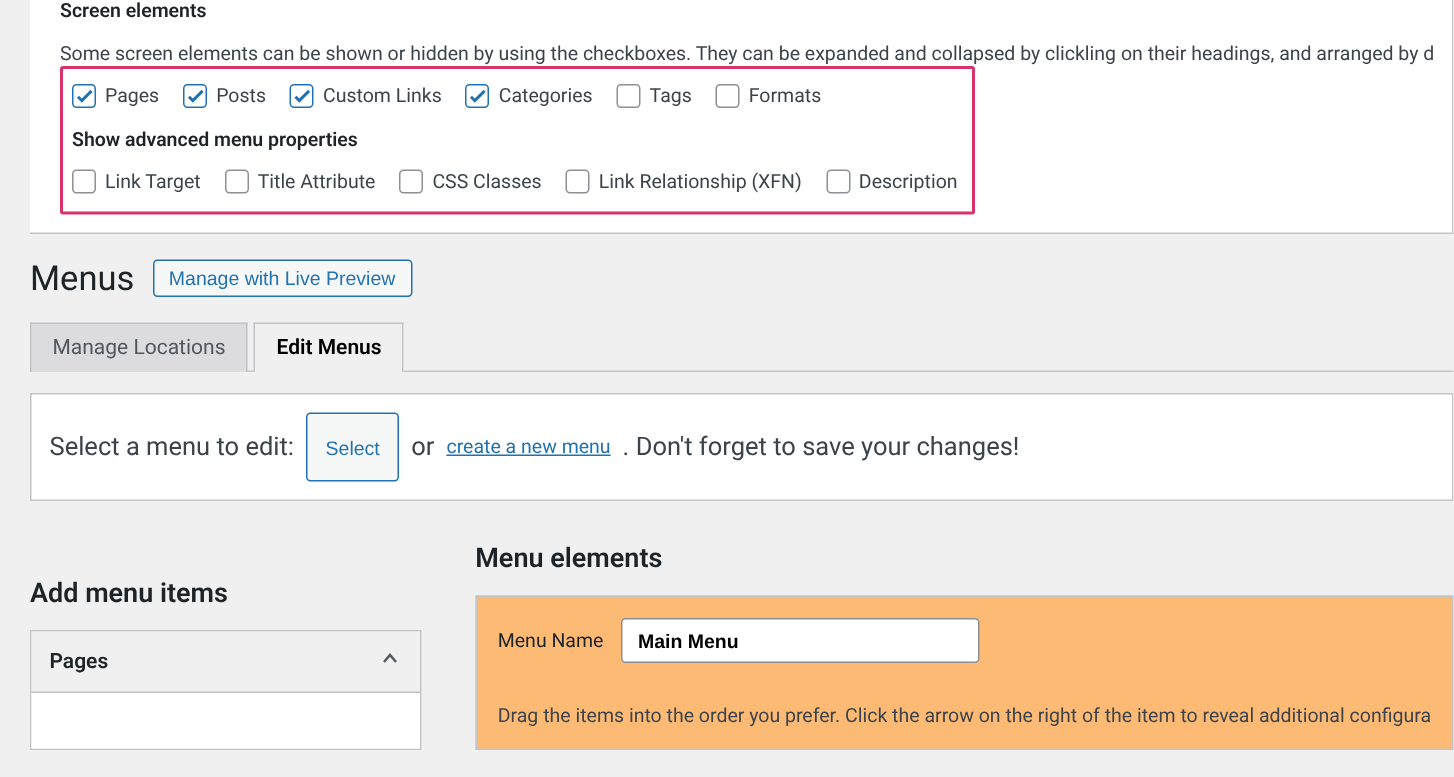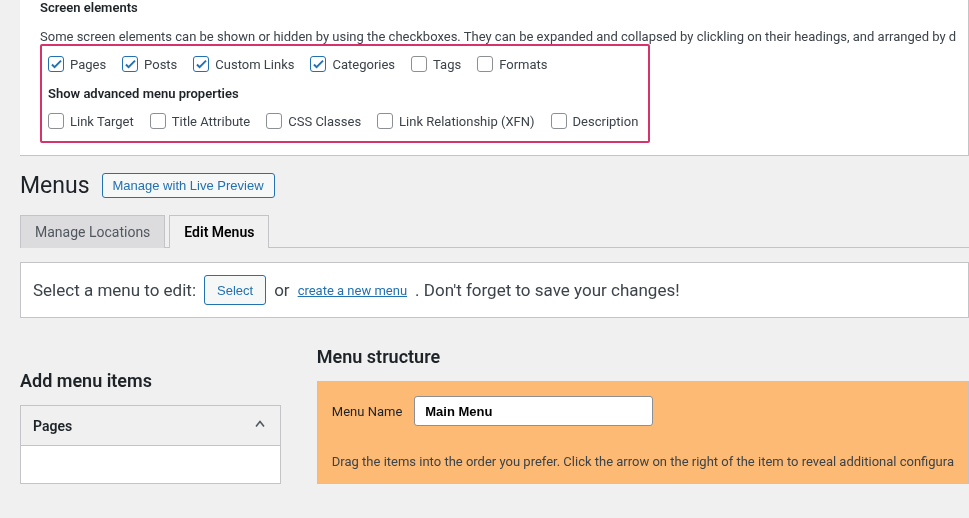--- a/index.html
+++ b/index.html
@@ -148,21 +148,21 @@
       position: absolute;
       right: 6px;
       top: 50%;
       transform: translateY(-50%);
     }
     .btn-secondary {
       border: 1px solid #2271b1;
       color: #2271b1;
       background: #f6f7f7;
       padding: 4px 12px;
-      height: 30px;
+      height: 46px;
       font-size: 13px;
       border-radius: 3px;
       cursor: pointer;
     }
     .inline-text { font-size: 17px; color: #3c434a; }
     .link {
       color: #2271b1;
       text-decoration: underline;
       cursor: pointer;
     }
@@ -344,21 +344,21 @@
               </svg>
           </span>
         </div>
         <div class="accordion-body">
           &nbsp;
         </div>
       </div>
     </div>
 
     <div class="col-right">
-      <div class="section-heading">Menu structure</div>
+      <div class="section-heading">Menu elements</div>
       <div class="menu-structure-box">
         <div class="menu-name-row">
           <span class="menu-name-label">Menu Name</span>
           <input class="text-input" value="Main Menu" style="">
         </div>
         <div class="structure-hint">Drag the items into the order you prefer. Click the arrow on the right of the item to reveal additional configura</div>
       </div>
     </div>
   </div>
 

